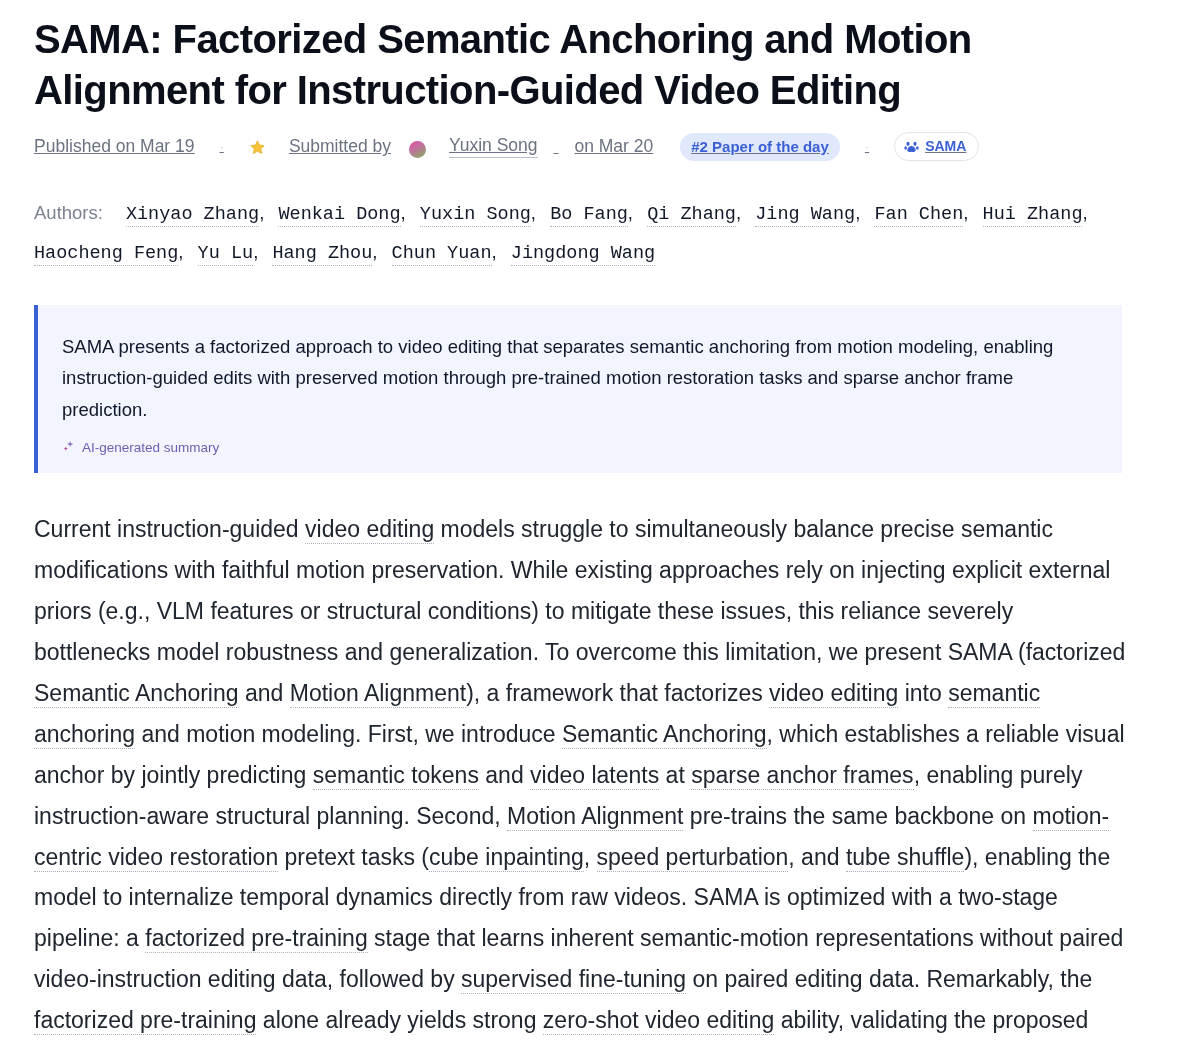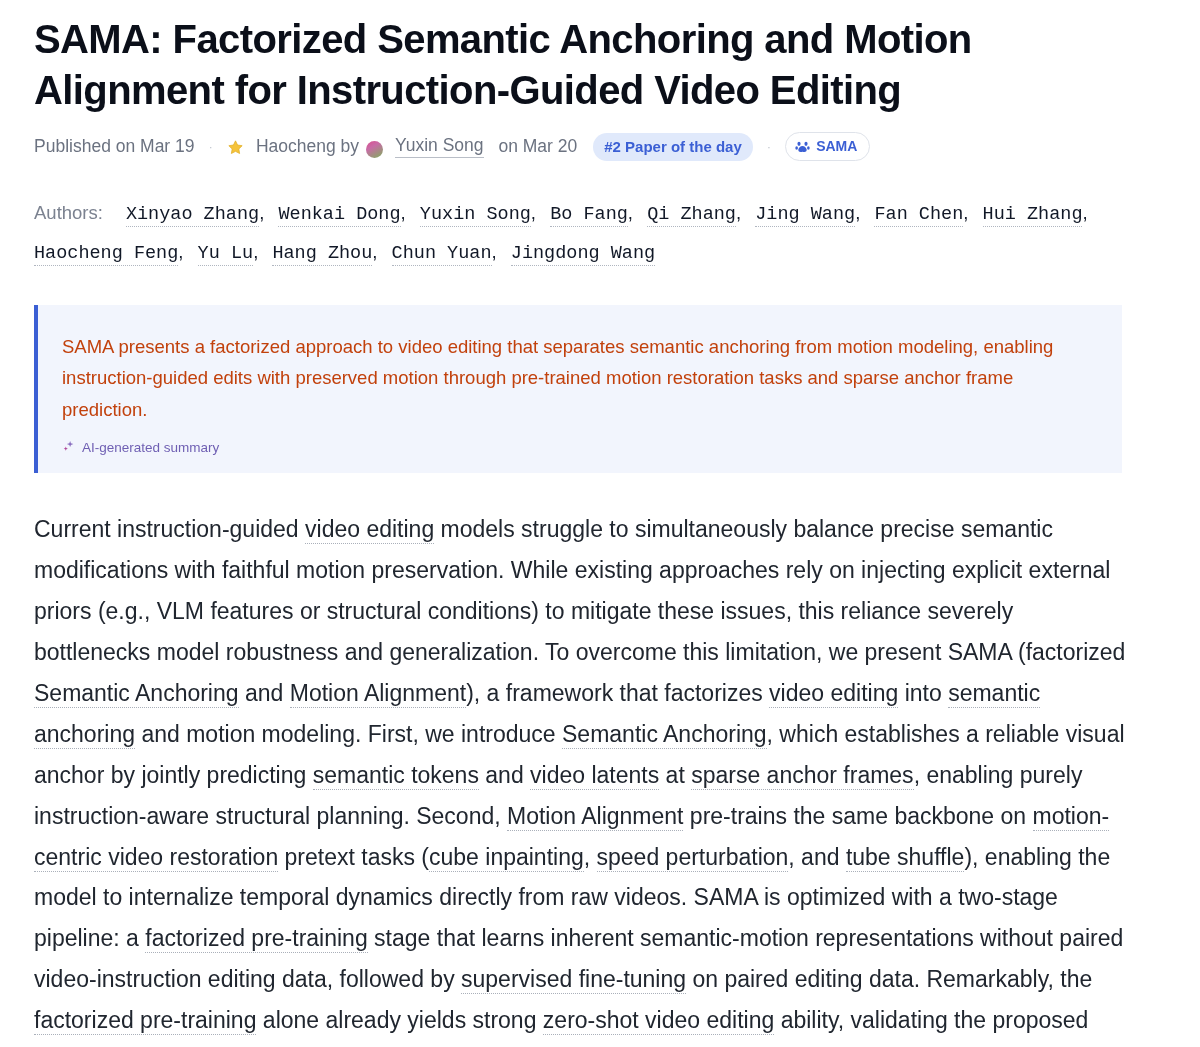--- a/index.html
+++ b/index.html
@@ -29,25 +29,26 @@
     color: #0b0f19;
     margin: 0 0 4px 0;
     max-width: 1070px;
   }
 
   
   .meta-line {
     display: flex;
     align-items: center;
     flex-wrap: wrap;
-    gap: 5px;
+    gap: 16px;
     font-size: 17.5px;
     color: #6b7280;
     margin-top: 16px;
     line-height: 1.2;
+    text-decoration: underline;
   }
   .meta-text { color: #6b7280; white-space: pre; }
   .meta-dot {
     color: #c3c8d0;
     font-size: 13px;
     margin: 0 9px;
     line-height: 1;
   }
   .star-icon {
     display: inline-block;
@@ -134,21 +135,21 @@
 
   
   .ai-summary {
     margin-top: 33px;
     background: #f2f5fd;
     border-left: 4px solid #3b5fd4;
     padding: 26px 30px 18px 24px;
     max-width: 1088px;
   }
   .ai-summary-text {
-    color: #c2410c;
+    color: #0f172a;
     font-size: 18.5px;
     line-height: 1.72;
     margin: 0;
   }
   .ai-summary-footer {
     display: flex;
     align-items: flex-start;
     margin-top: 14px;
     font-size: 13.5px;
     color: #6f5fb3;
@@ -188,21 +189,21 @@
     <span class="meta-text">Published on Mar 19</span>
 
     <span class="meta-dot">·</span>
 
     <span class="star-icon">
       <svg viewBox="0 0 24 24" width="17" height="17" aria-hidden="true">
         <path d="M12 2.6l2.9 5.9 6.5.95-4.7 4.58 1.11 6.47L12 17.45 6.19 20.5 7.3 14.03 2.6 9.45l6.5-.95z" fill="#f5c33b" stroke="#e0ab1f" stroke-width="1"></path>
       </svg>
     </span>
 
-    <span class="meta-text">Haocheng by</span>
+    <span class="meta-text">Submitted by</span>
 
     <span class="avatar"></span>
 
     <a class="submitter-link">Yuxin Song</a>
 
     <span class="meta-text">&nbsp;</span>
 
     <span class="meta-text">on Mar 20</span>
 
     <span class="badge badge-paper-of-day">#2 Paper of the day</span>

